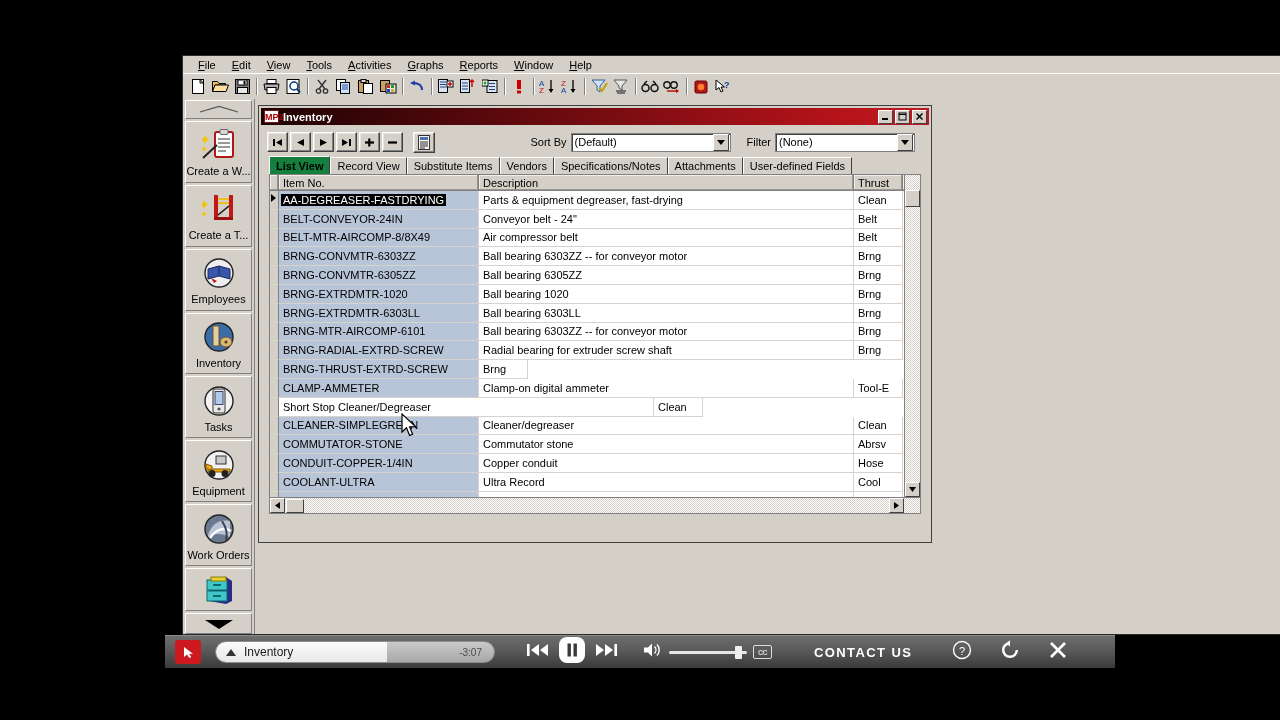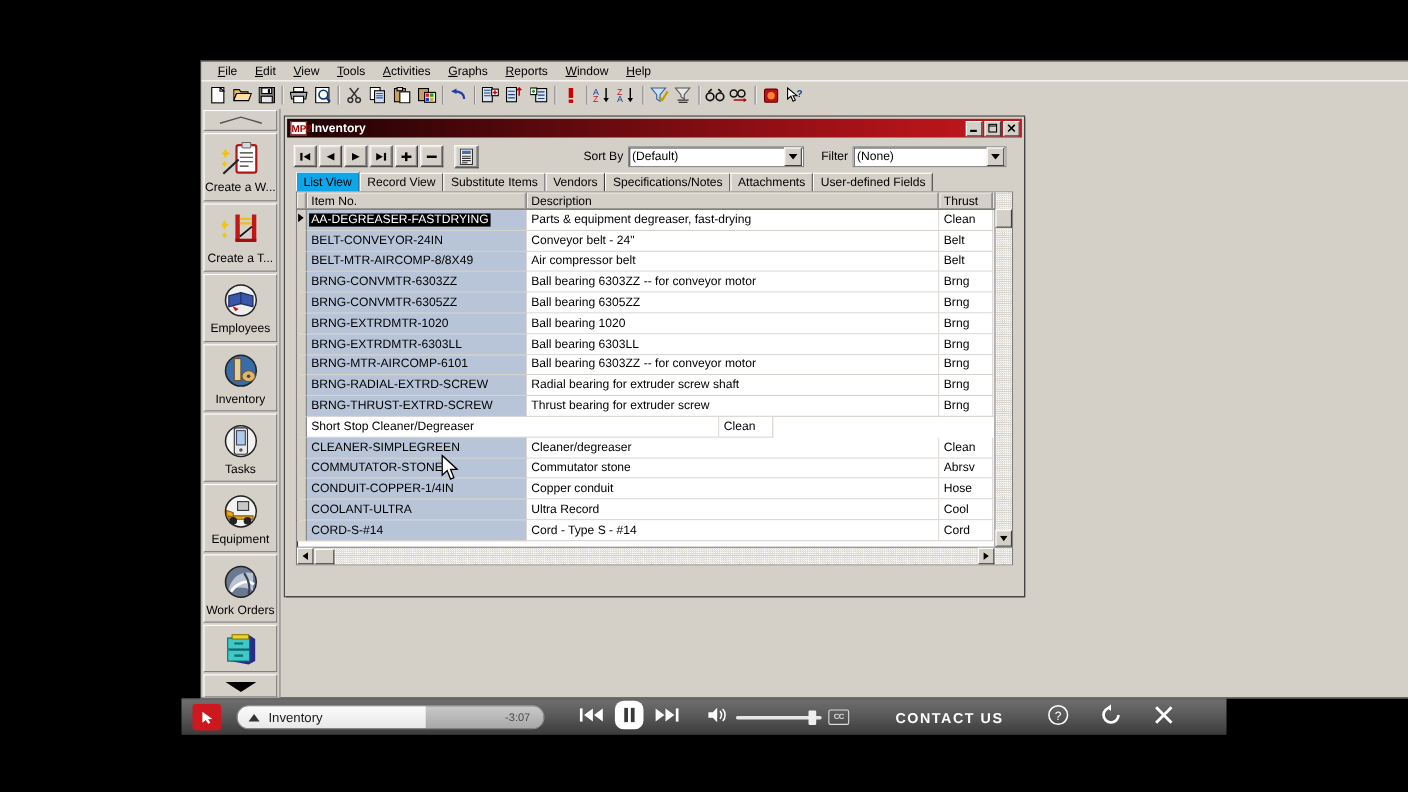--- a/index.html
+++ b/index.html
@@ -163,21 +163,21 @@
     padding: 2px 0 0 8px; height: 19px; gap: 0;
   }
   .tab {
     height: 17px; padding: 0 6px;
     font-size: 11px; color:#000;
     background: #d4d0c8;
     border: 1px solid #fff; border-bottom: none; border-right-color:#404040;
     display:flex; align-items:center;
     white-space:nowrap;
   }
-  .tab.active { font-weight: normal; height: 18px; background:#0ea5e9; border-bottom:none;align-items:center; }
+  .tab.active { font-weight: bold; height: 18px; background:#15803d; border-bottom:none;align-items:center; }
 
   
   .gridwrap {
     margin: 0 8px 0 8px;
     height: 340px;
     background: #fff;
     border: 1px solid #808080;
     box-shadow: inset 1px 1px 0 #404040;
     display:flex; flex-direction: column;
     position: relative;
@@ -807,22 +807,27 @@
               </div>
               <div class="grow">
                 <div class="gc c0"></div>
                 <div class="gc c1">BRNG-RADIAL-EXTRD-SCREW</div>
                 <div class="gc c2">Radial bearing for extruder screw shaft</div>
                 <div class="gc c3">Brng</div>
               </div>
               <div class="grow">
                 <div class="gc c0"></div>
                 <div class="gc c1">BRNG-THRUST-EXTRD-SCREW</div>
-                <div class="gc c2">Thrust bearing for extruder screw</div>
                 <div class="gc c3">Brng</div>
+              </div>
+              <div class="grow">
+                <div class="gc c0"></div>
+                <div class="gc c1">CLAMP-AMMETER</div>
+                <div class="gc c2">Clamp-on digital ammeter</div>
+                <div class="gc c3">Tool-E</div>
               </div>
               <div class="grow">
                 <div class="gc c0"></div>
                 <div class="gc c2">Short Stop Cleaner/Degreaser</div>
                 <div class="gc c3">Clean</div>
               </div>
               <div class="grow">
                 <div class="gc c0"></div>
                 <div class="gc c1">CLEANER-SIMPLEGREEN</div>
                 <div class="gc c2">Cleaner/degreaser</div>

